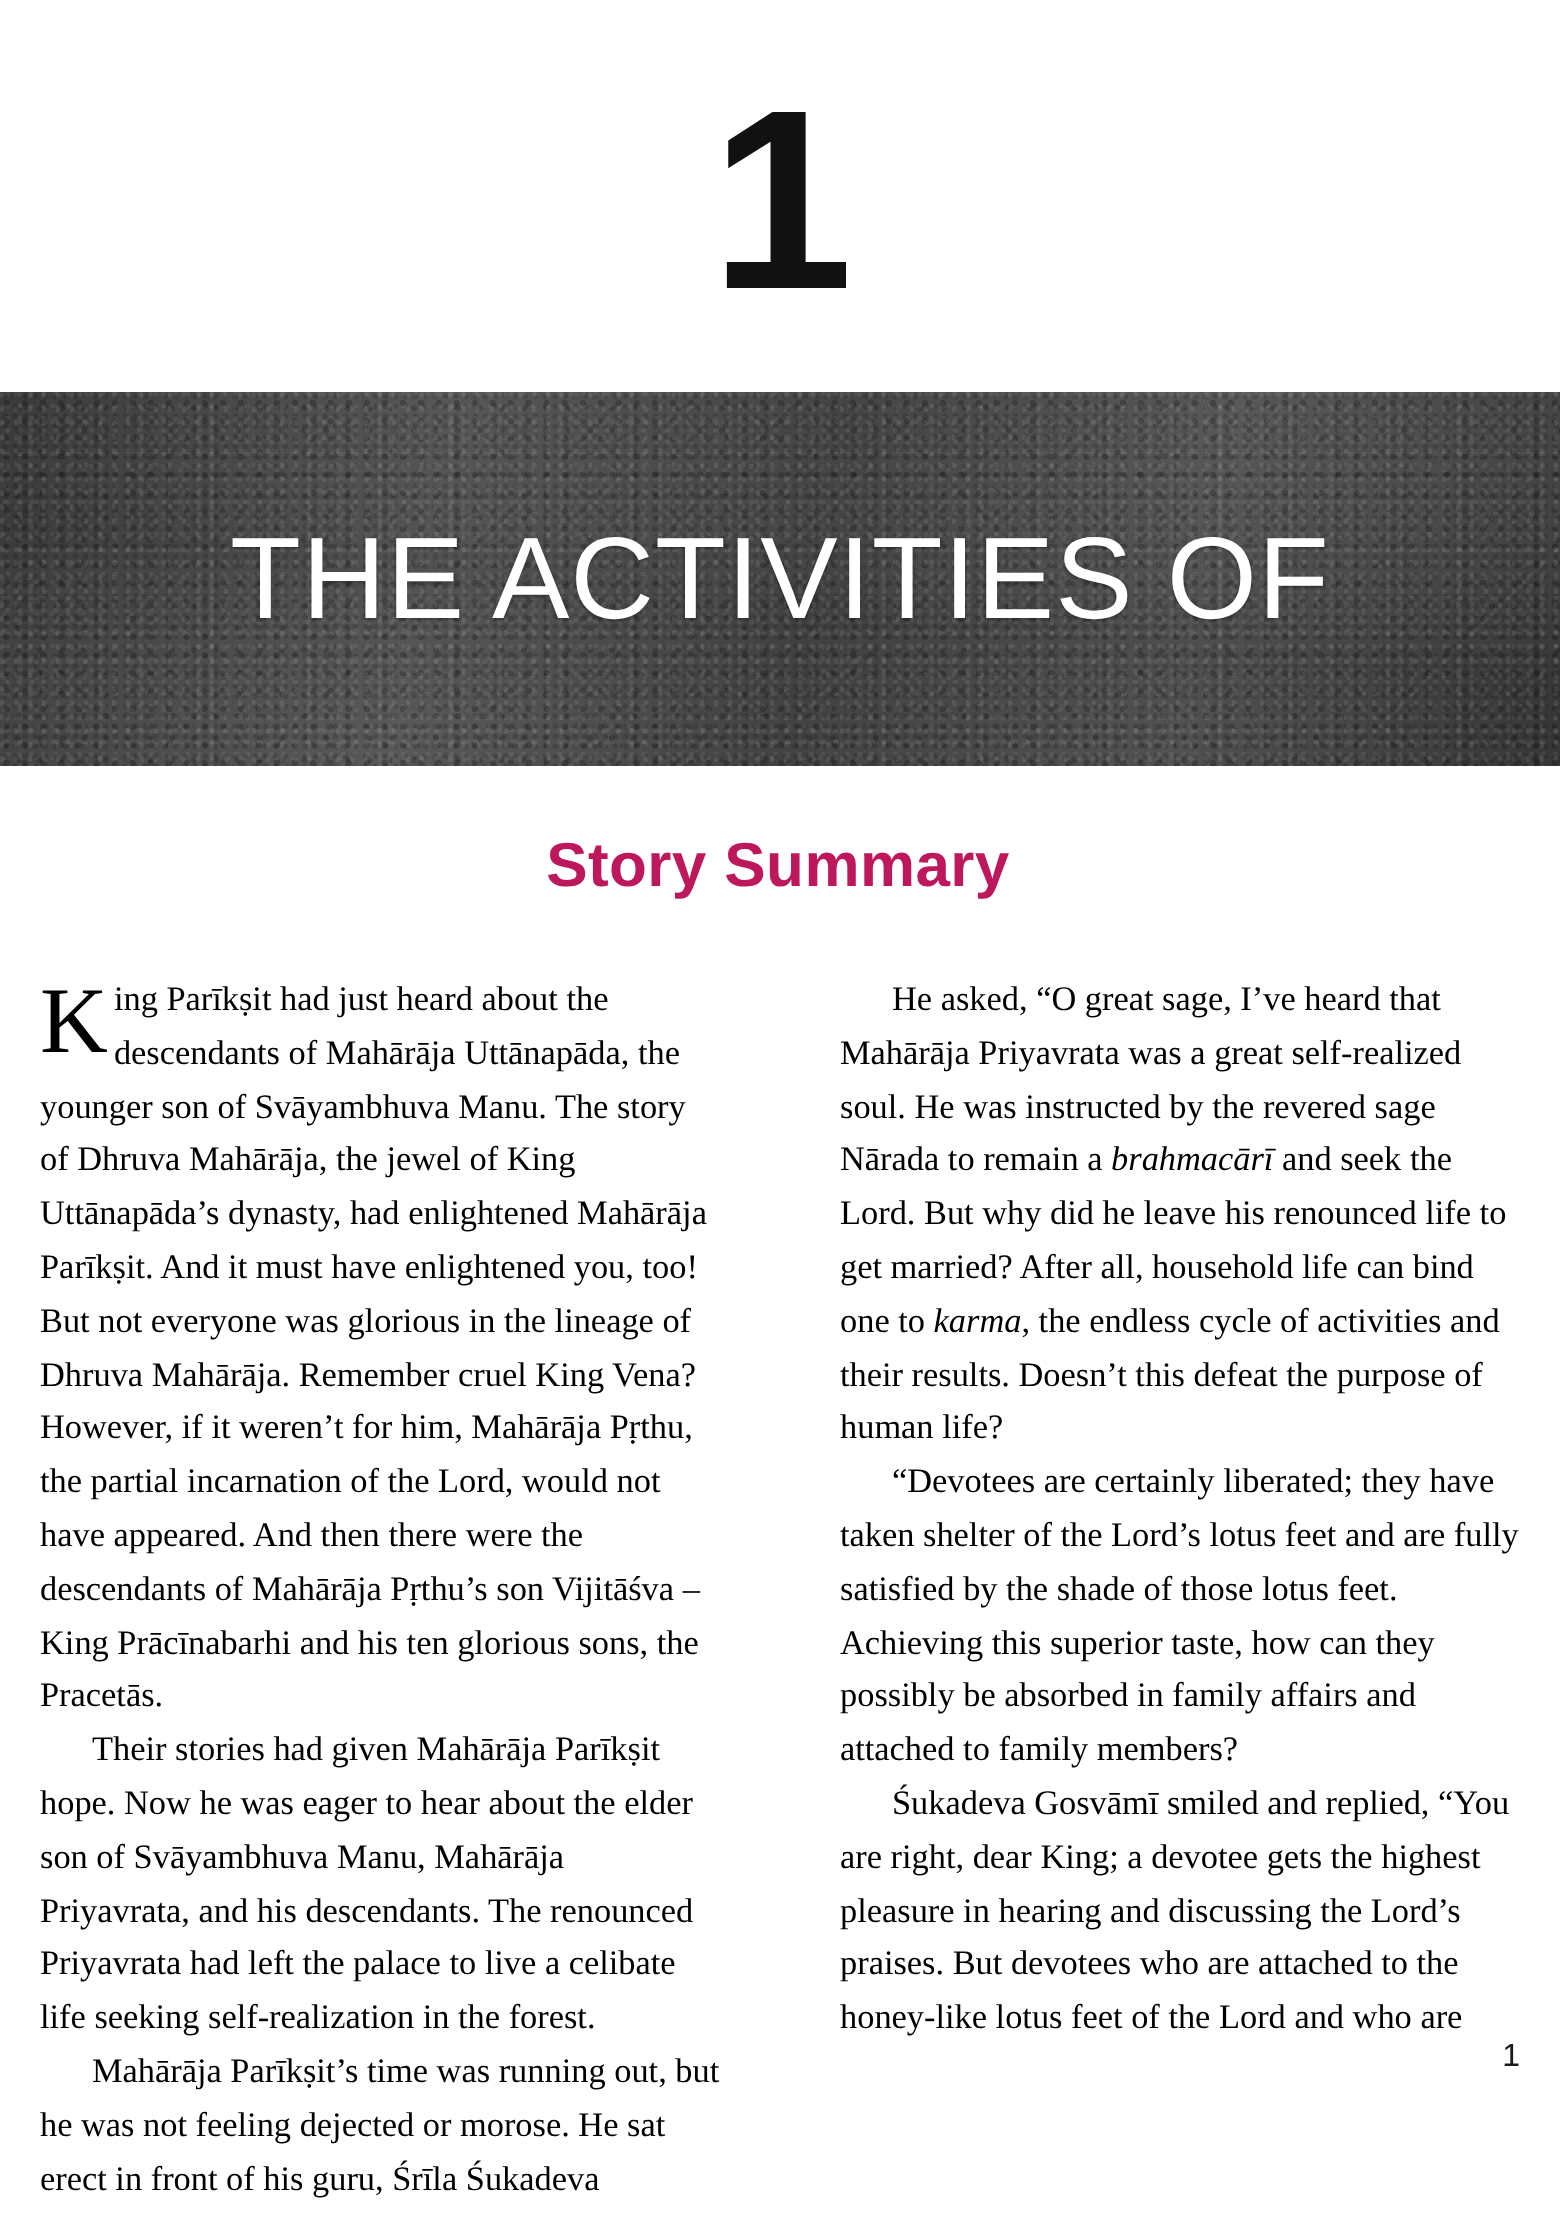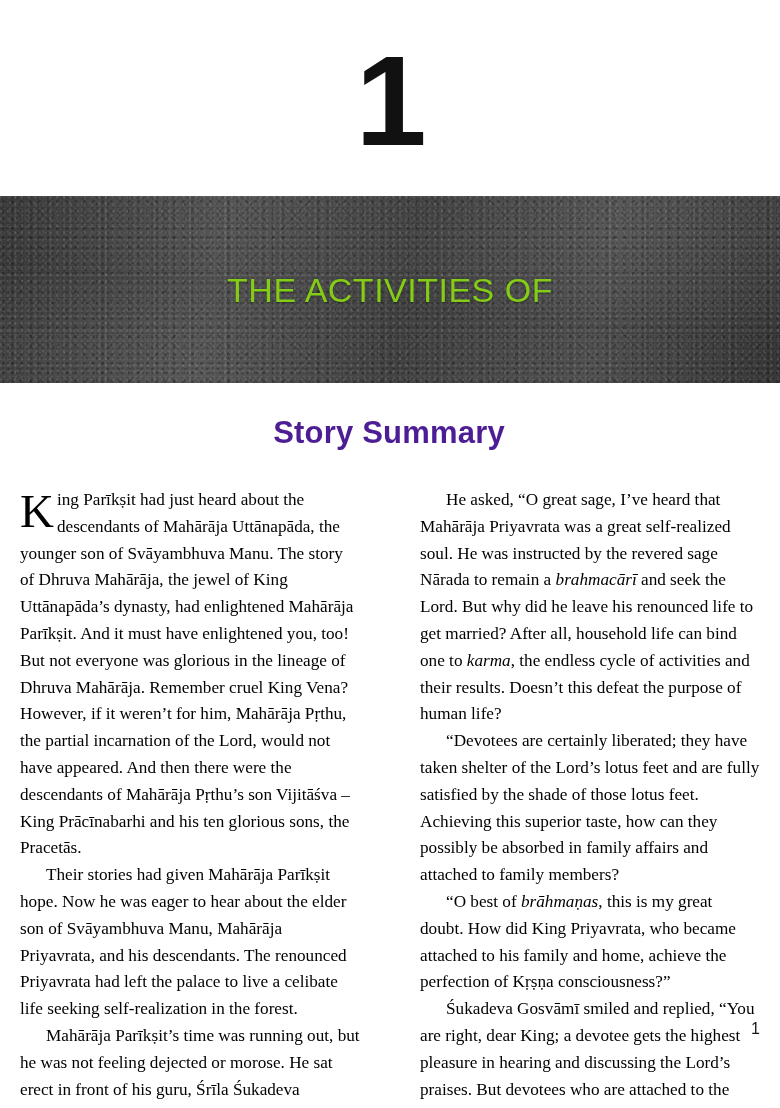--- a/index.html
+++ b/index.html
@@ -67,42 +67,42 @@
     inset: 0;
     background:
       radial-gradient(ellipse 120% 90% at 50% 45%, rgba(255,255,255,0.045) 0%, rgba(0,0,0,0.00) 55%, rgba(0,0,0,0.18) 100%);
     pointer-events: none;
   }
   .banner-title {
     position: relative;
     z-index: 2;
     font-family: "Liberation Sans", "DejaVu Sans", sans-serif;
     font-weight: 300;
-    font-size: 34px;
+    font-size: 58px;
     line-height: 58px;
     letter-spacing: 0.5px;
-    color: #84cc16;
+    color: #ffffff;
     text-align: center;
     text-shadow: 0 1px 2px rgba(0,0,0,0.35);
     white-space: nowrap;
   }
 
   
   .section-heading {
     position: absolute;
     top: 414px;
     left: 0;
     width: 778px;
     text-align: center;
     font-family: "Liberation Sans", "DejaVu Sans", sans-serif;
     font-weight: 700;
     font-size: 31px;
     line-height: 38px;
     letter-spacing: 0.2px;
-    color: #4c1d95;
+    color: #be185d;
   }
 
   
   .body-columns {
     position: absolute;
     top: 487px;
     left: 20px;
     width: 740px;
     display: flex;
     gap: 60px;
@@ -163,19 +163,18 @@
 
   <div class="text-column">
     <p class="first-para"><span class="drop-cap">K</span><span>ing Parīkṣit had just heard about the descendants of Mahārāja Uttānapāda, the younger son of Svāyambhuva Manu. The story of Dhruva Mahārāja, the jewel of King Uttānapāda’s dynasty, had enlightened Mahārāja Parīkṣit. And it must have enlightened you, too! But not everyone was glorious in the lineage of Dhruva Mahārāja. Remember cruel King Vena? However, if it weren’t for him, Mahārāja Pṛthu, the partial incarnation of the Lord, would not have appeared. And then there were the descendants of Mahārāja Pṛthu’s son Vijitāśva – King Prācīnabarhi and his ten glorious sons, the Pracetās.</span></p>
     <p><span>Their stories had given Mahārāja Parīkṣit hope. Now he was eager to hear about the elder son of Svāyambhuva Manu, Mahārāja Priyavrata, and his descendants. The renounced Priyavrata had left the palace to live a celibate life seeking self-realization in the forest.</span></p>
     <p><span>Mahārāja Parīkṣit’s time was running out, but he was not feeling dejected or morose. He sat erect in front of his guru, Śrīla Śukadeva Gosvāmī, and bowed his head.</span></p>
   </div>
 
   <div class="text-column">
     <p><span>He asked, “O great sage, I’ve heard that Mahārāja Priyavrata was a great self-realized soul. He was instructed by the revered sage Nārada to remain a </span><em>brahmacārī</em><span> and seek the Lord. But why did he leave his renounced life to get married? After all, household life can bind one to </span><em>karma</em><span>, the endless cycle of activities and their results. Doesn’t this defeat the purpose of human life?</span></p>
     <p><span>“Devotees are certainly liberated; they have taken shelter of the Lord’s lotus feet and are fully satisfied by the shade of those lotus feet. Achieving this superior taste, how can they possibly be absorbed in family affairs and attached to family members?</span></p>
-    <p><span>“O best of </span><em>brāhmaṇas</em><span>, this is my great doubt. How did King Priyavrata, who became attached to his family and home, achieve the perfection of Kṛṣṇa consciousness?”</span></p>
     <p><span>Śukadeva Gosvāmī smiled and replied, “You are right, dear King; a devotee gets the highest pleasure in hearing and discussing the Lord’s praises. But devotees who are attached to the honey-like lotus feet of the Lord and who are</span></p>
   </div>
 
 </div>
 
 <div class="page-number">1</div>
 
 </body></html>

